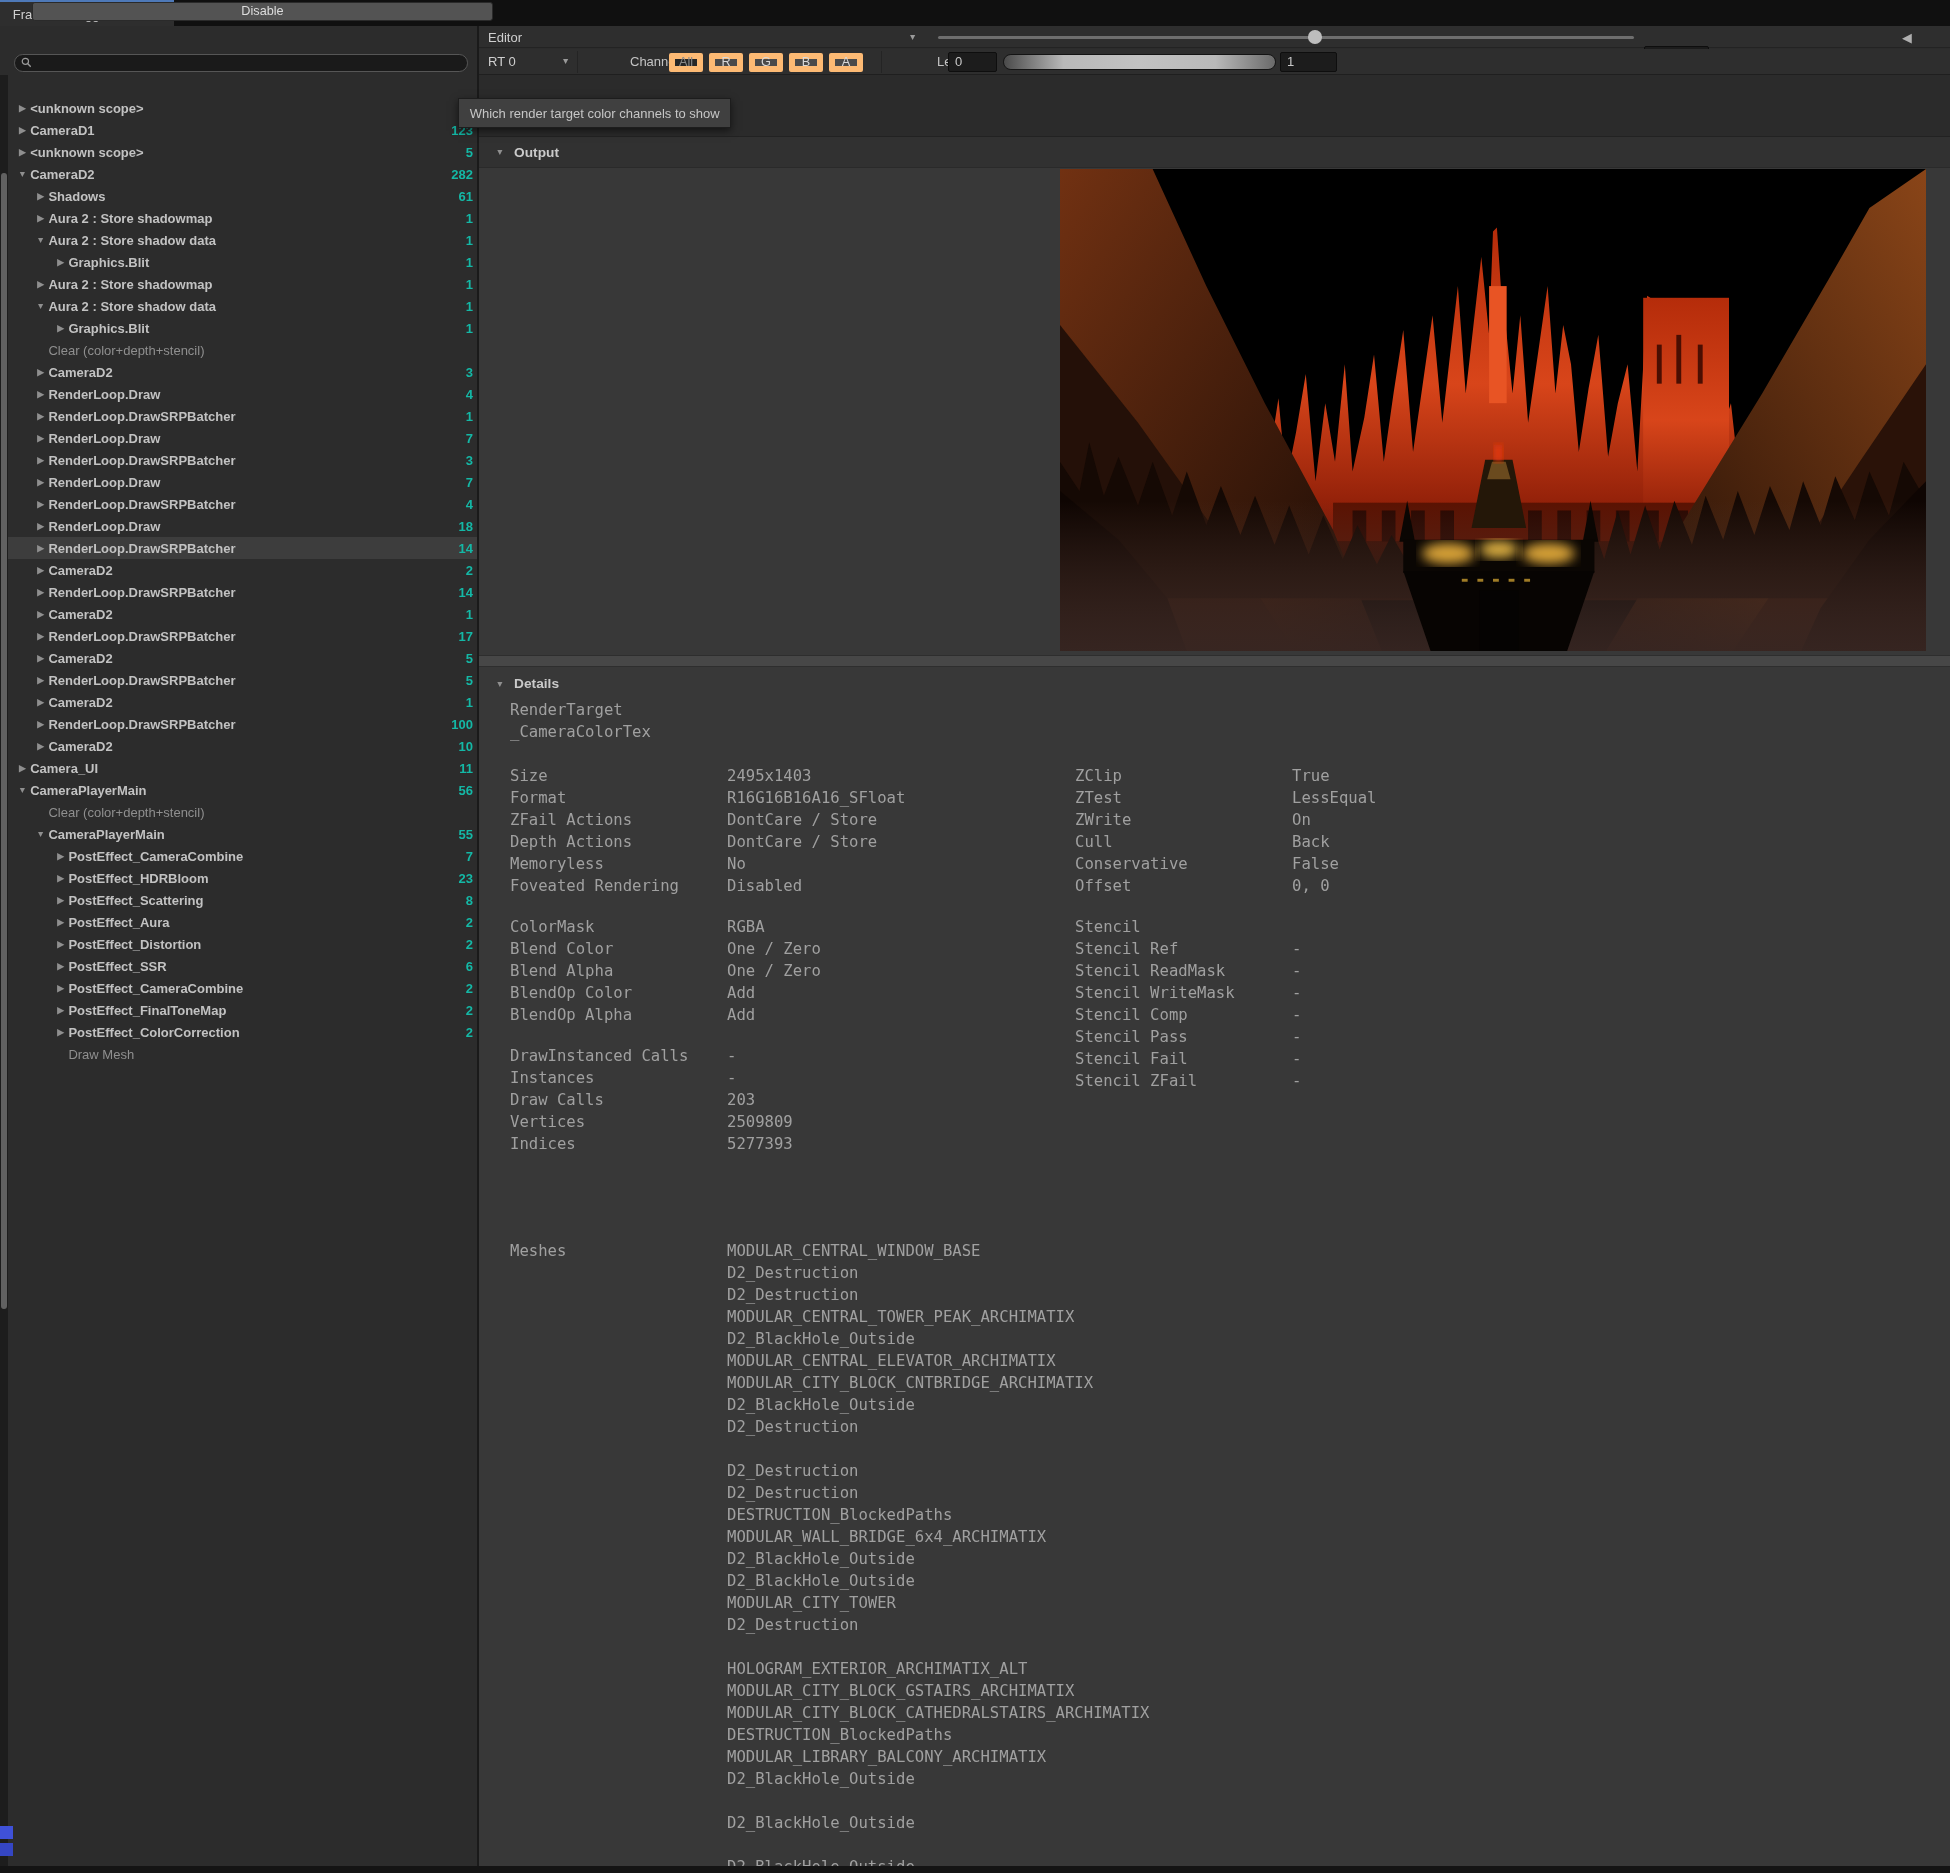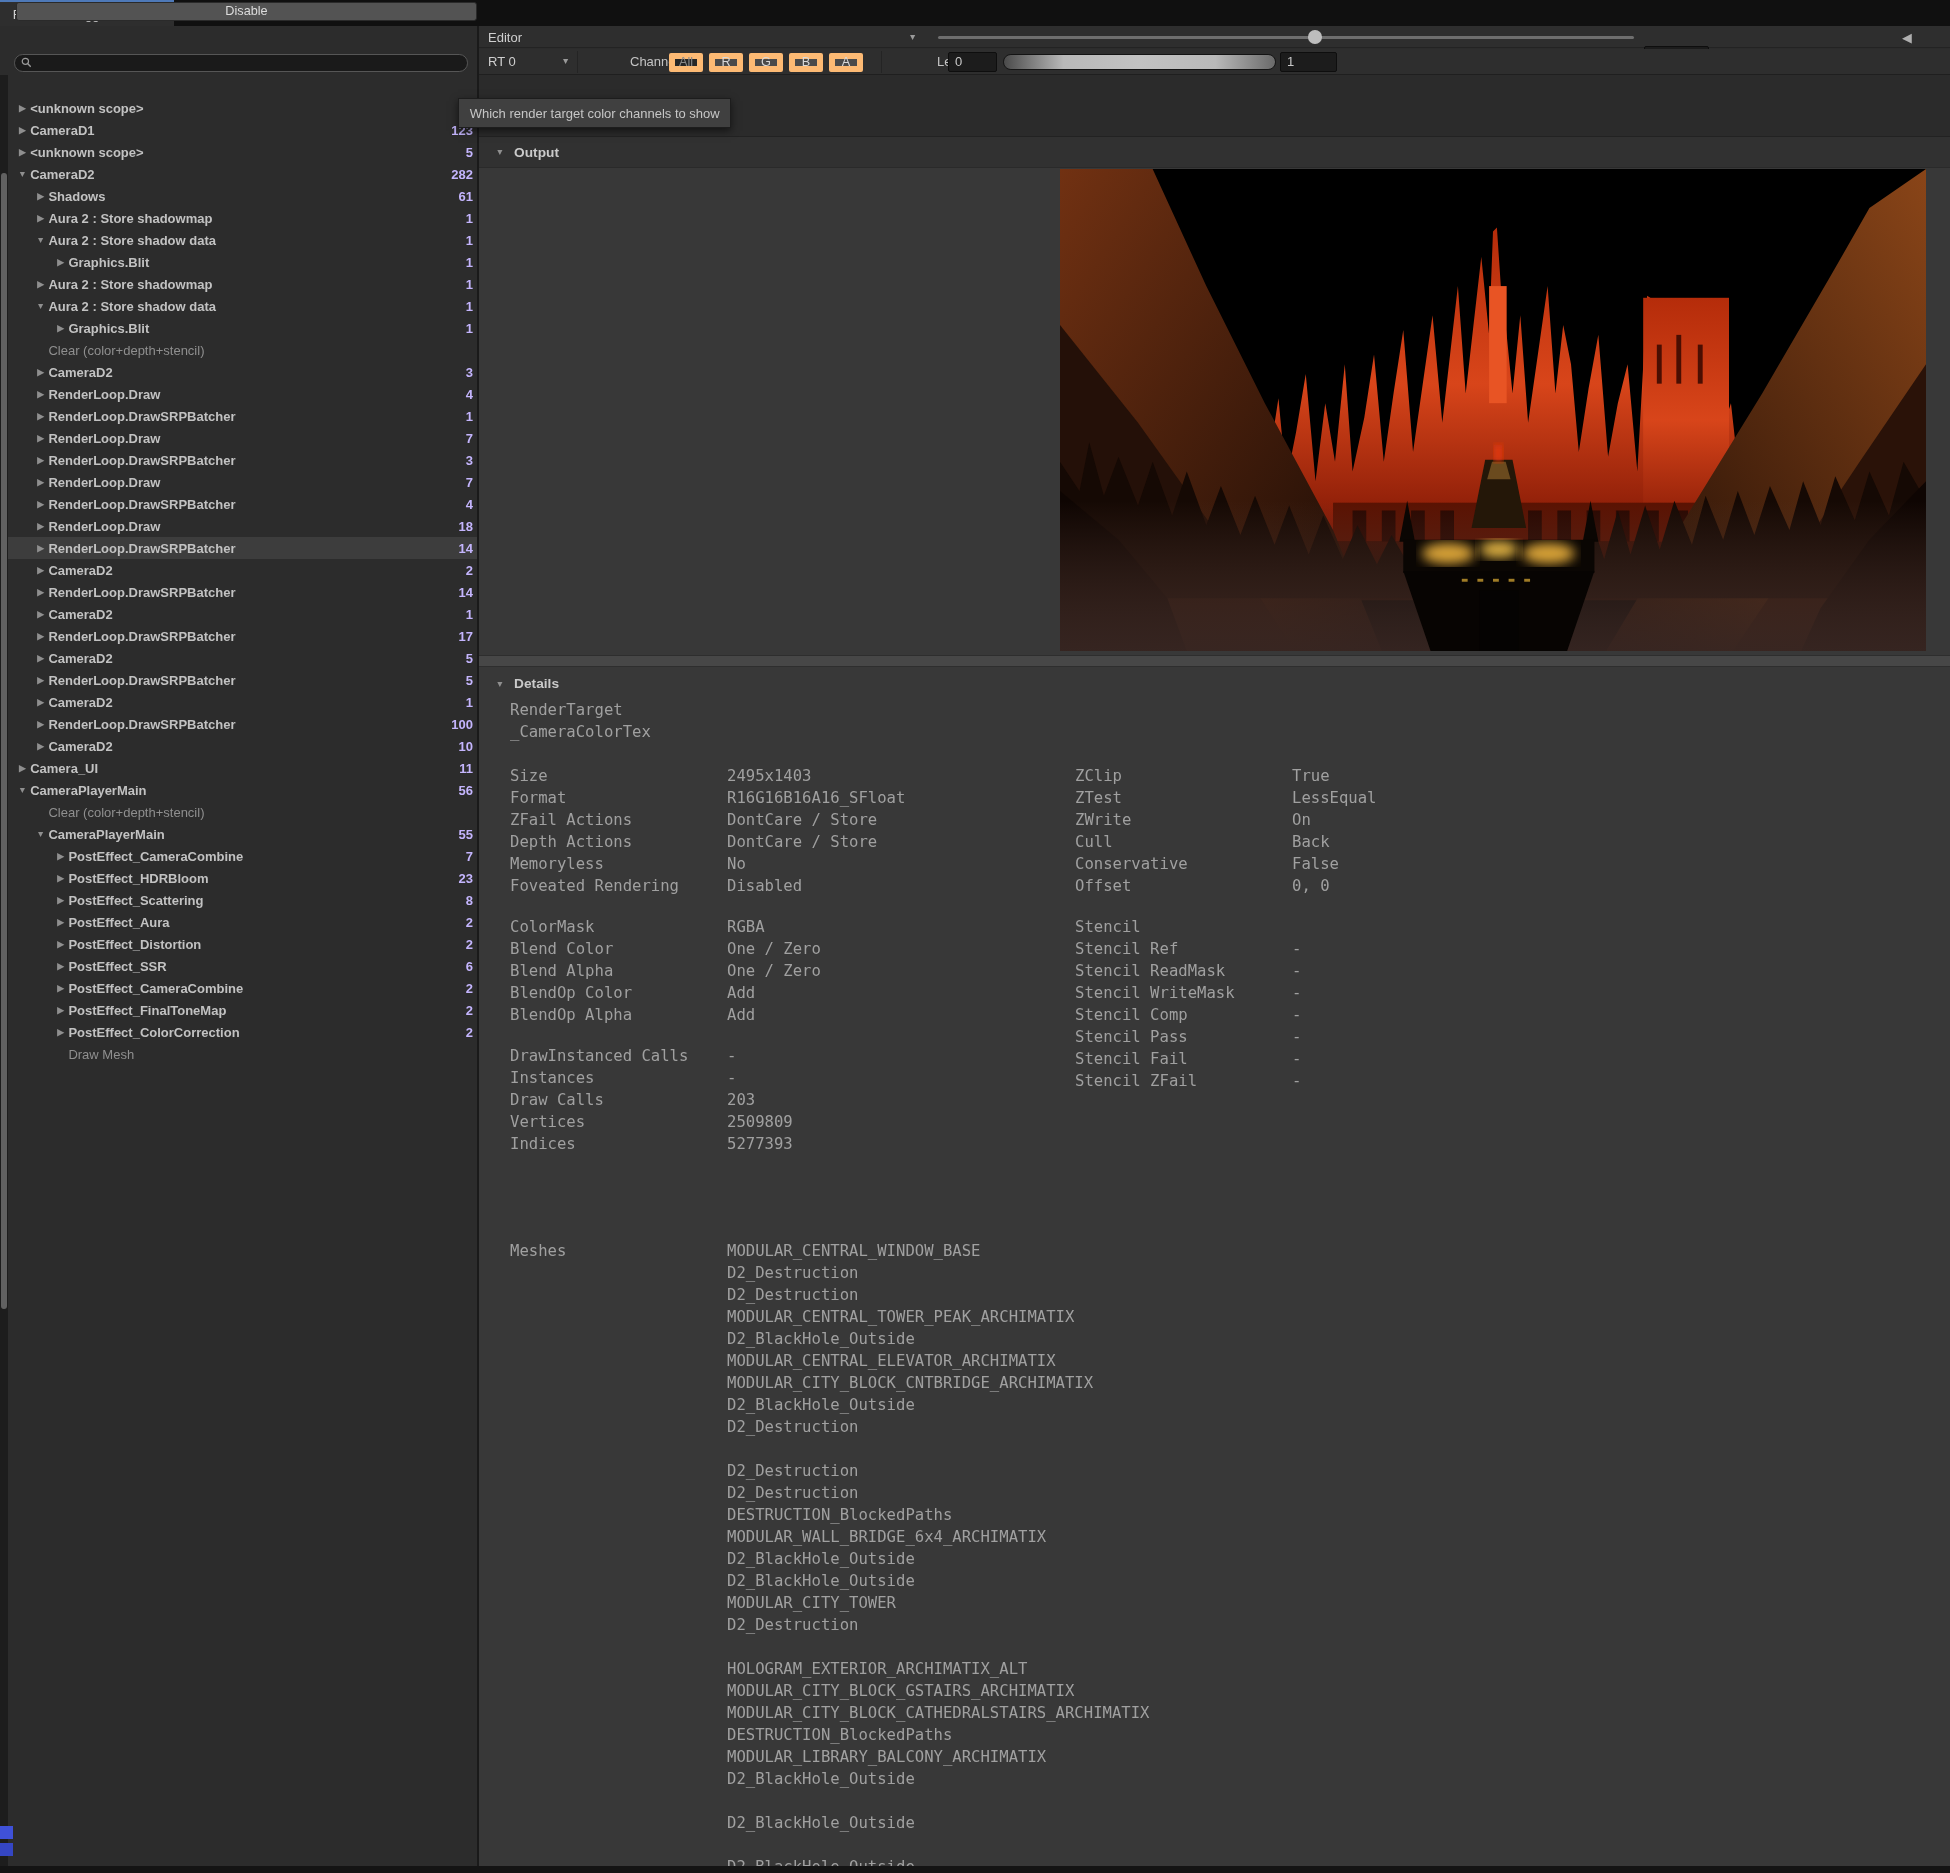--- a/index.html
+++ b/index.html
@@ -9,21 +9,21 @@
 
   
   .tabbar{left:0;top:0;width:1950px;height:26px;background:#101010;}
   .tab{left:0;top:0;height:26px;width:174px;background:#2e2e2e;
        border-top:2px solid #4e79b8;color:#cfcfcf;font-size:13px;
        display:flex;align-items:center;padding-left:12.7px;box-sizing:border-box;}
 
   
   .tb1{left:0;top:26px;width:1950px;height:22.4px;background:#2e2e2e;border-bottom:1px solid #232323;box-sizing:border-box;}
   .tb1-left{left:0;top:26px;width:479px;height:22.4px;background:#2c2c2c;}
-  .btn-disable{left:16px;top:2px;width:461px;height:18.5px;background:#535353;border:1px solid #2a2a2a;
+  .btn-disable{left:32px;top:2px;width:461px;height:18.5px;background:#535353;border:1px solid #2a2a2a;
        border-radius:2.9px;color:#dcdcdc;font-size:12.7px;display:flex;align-items:center;justify-content:center;box-sizing:border-box;}
   .dd-target{left:488px;top:28px;width:429px;height:18.5px;color:#cfcfcf;font-size:13px;display:flex;align-items:center;}
   .dd-arrow{position:absolute;right:0;top:3.9px;color:#9a9a9a;font-size:8.8px;}
   .slider-track{left:938px;top:36px;width:696px;height:2.9px;background:#6e6e6e;border-radius:2px;}
   .slider-thumb{left:1308px;top:30px;width:13.7px;height:13.7px;border-radius:50%;background:#bdbdbd;}
   .field{background:#1c1c1c;border:1px solid #0e0e0e;border-radius:2px;color:#c8c8c8;
          font-size:13px;display:flex;align-items:center;padding-left:5.9px;box-sizing:border-box;}
   .f-frame{left:1644px;top:46px;width:65px;height:19.5px;}
   .prev-arrow{left:1902px;top:30px;color:#b0b0b0;font-size:12.7px;}
 
@@ -49,21 +49,21 @@
   .lscroll{left:0;top:75px;width:7.8px;height:1791px;background:#1d1d1d;}
   .lthumb{left:1px;top:98px;width:5.9px;height:1136px;background:#616161;border-radius:2.9px;}
   .tree{left:7.8px;top:75px;width:469px;height:1791px;background:#2c2c2c;}
   .rows{position:absolute;left:0;top:22.4px;width:469px;}
   .trow{height:22px;display:flex;align-items:center;position:relative;
         font-size:13px;font-weight:700;color:#c2c2c2;box-sizing:border-box;}
   .trow .arrow{width:15.6px;flex:none;font-size:8.8px;color:#8f8f8f;text-align:center;}
   .trow.lvl0{padding-left:6.8px;}
   .trow.lvl1{padding-left:25px;}
   .trow.lvl2{padding-left:45px;}
-  .trow .tcount{position:absolute;right:3.9px;color:#c4b5fd;}
+  .trow .tcount{position:absolute;right:3.9px;color:#14b8a6;}
   .trow.selected{background:#3d3d3d;}
   .trow.dim .tlabel{color:#8f8f8f;font-weight:400;}
   .panel-div{left:477px;top:26px;width:2px;height:1847px;background:#1a1a1a;}
 
   
   .rpanel{left:479px;top:75px;width:1472px;height:1798px;background:#383838;}
   .rband{position:absolute;left:0;top:0;width:1472px;height:61px;background:#2b2b2b;}
   .sec-head{position:absolute;left:0;width:1472px;height:32px;background:#313131;
             border-top:1px solid #222;border-bottom:1px solid #2a2a2a;display:flex;align-items:center;
             color:#cacaca;font-size:13.7px;font-weight:700;box-sizing:border-box;}

